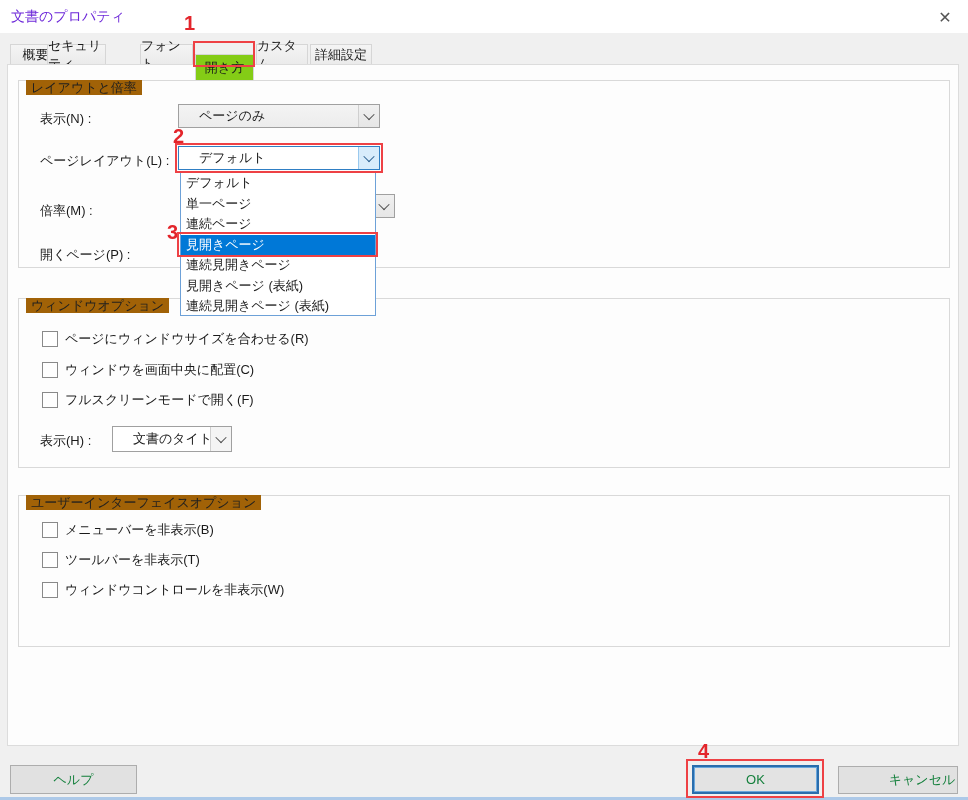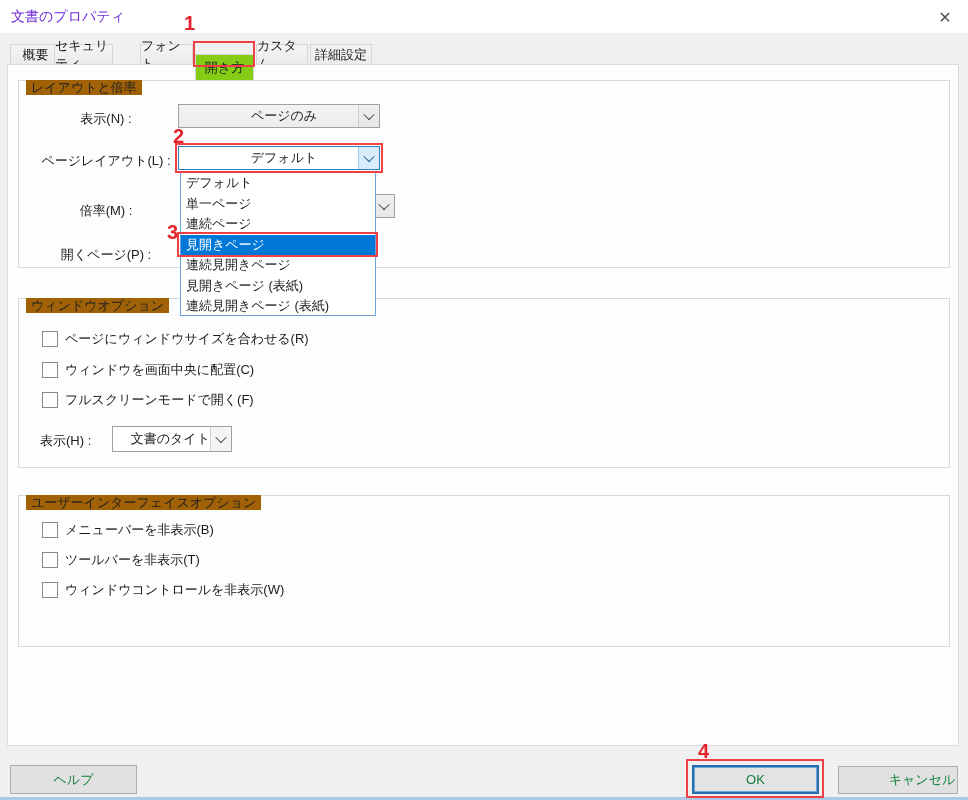--- a/index.html
+++ b/index.html
@@ -7,22 +7,22 @@
   .screen{position:relative;width:968px;height:800px;background:#f0f0f0;overflow:hidden;}
   .titlebar{position:absolute;left:0;top:0;width:968px;height:33px;background:#ffffff;}
   .title{position:absolute;left:11px;top:8px;font-size:14px;color:#6d28d9;}
   .closebtn{position:absolute;right:8px;top:4px;width:30px;height:26px;display:flex;align-items:center;justify-content:center;color:#555;font-size:16px;cursor:default;}
   .tabbar{position:absolute;left:0;top:33px;width:968px;height:31px;}
   .tab{position:absolute;top:11px;height:20px;background:linear-gradient(#f4f4f4,#ebebeb);border:1px solid #d6d6d6;border-bottom:none;display:flex;align-items:center;justify-content:center;font-size:13px;color:#1a1a1a;box-sizing:border-box;}
   .tab.active{top:21px;height:26px;background:#84cc16;z-index:6;}
   .panel{position:absolute;left:7px;top:64px;width:952px;height:682px;background:#fdfdfd;border:1px solid #dcdcdc;box-sizing:border-box;}
   .grp{position:absolute;border:1px solid #d9d9d9;box-sizing:border-box;}
   .grp-title{position:absolute;top:-8px;left:7px;background:#a16207;padding:0 5px;font-size:13px;color:#1f1f1f;line-height:15px;margin-top:7px;}
-  .flabel{position:absolute;font-size:13px;color:#1a1a1a;text-align:center;}
-  .combo{position:absolute;background:linear-gradient(#f3f3f3,#ececec);border:1px solid #a0a0a0;box-sizing:border-box;font-size:13px;color:#1a1a1a;display:flex;align-items:center;padding-left:10px;justify-content:center;}
+  .flabel{position:absolute;font-size:13px;color:#1a1a1a;text-align:left;}
+  .combo{position:absolute;background:linear-gradient(#f3f3f3,#ececec);border:1px solid #a0a0a0;box-sizing:border-box;font-size:13px;color:#1a1a1a;display:flex;align-items:center;padding-left:20px;}
   .combo .chevzone{position:absolute;right:0;top:0;bottom:0;width:20px;display:flex;align-items:center;justify-content:center;border-left:1px solid #cfcfcf;background:linear-gradient(#f0f0f0,#e6e6e6);}
   .combo.white{background:#ffffff;}
   .combo.white .chevzone{background:#f4f4f4;}
   .combo.focused{background:#ffffff;border:1px solid #2f7fc4;}
   .combo.focused .chevzone{background:#d8ecfb;border-left:1px solid #9ac9ee;}
   .chev{width:7px;height:7px;border-right:1.6px solid #4d4d4d;border-bottom:1.6px solid #4d4d4d;transform:rotate(45deg) translate(-1px,-1px);}
   .combo.focused .chev{border-color:#2b5f8f;}
   .list{position:absolute;left:180px;top:172px;width:196px;height:144px;background:#ffffff;border:1px solid #6da1d8;box-sizing:border-box;z-index:20;}
   .li{height:20.55px;line-height:20.55px;font-size:13px;color:#1a1a1a;padding-left:5px;white-space:nowrap;}
   .li.selected{background:#0078d7;color:#ffffff;}
@@ -44,21 +44,21 @@
     <div class="title">文書のプロパティ</div>
     <div class="closebtn">
       <span>✕</span>
     </div>
   </div>
 
   <div class="tabbar">
     <div class="tab" style="left:10px;width:51px;">
         <span>概要</span>
       </div>
-    <div class="tab" style="left:54px;width:59px;">
+    <div class="tab" style="left:47px;width:59px;">
         <span>セキュリティ</span>
       </div>
     <div class="tab" style="left:140px;width:53px;">
         <span>フォント</span>
       </div>
     <div class="tab active" style="left:195px;width:59px;">
         <span>開き方</span>
       </div>
     <div class="tab" style="left:256px;width:52px;">
         <span>カスタム</span>

